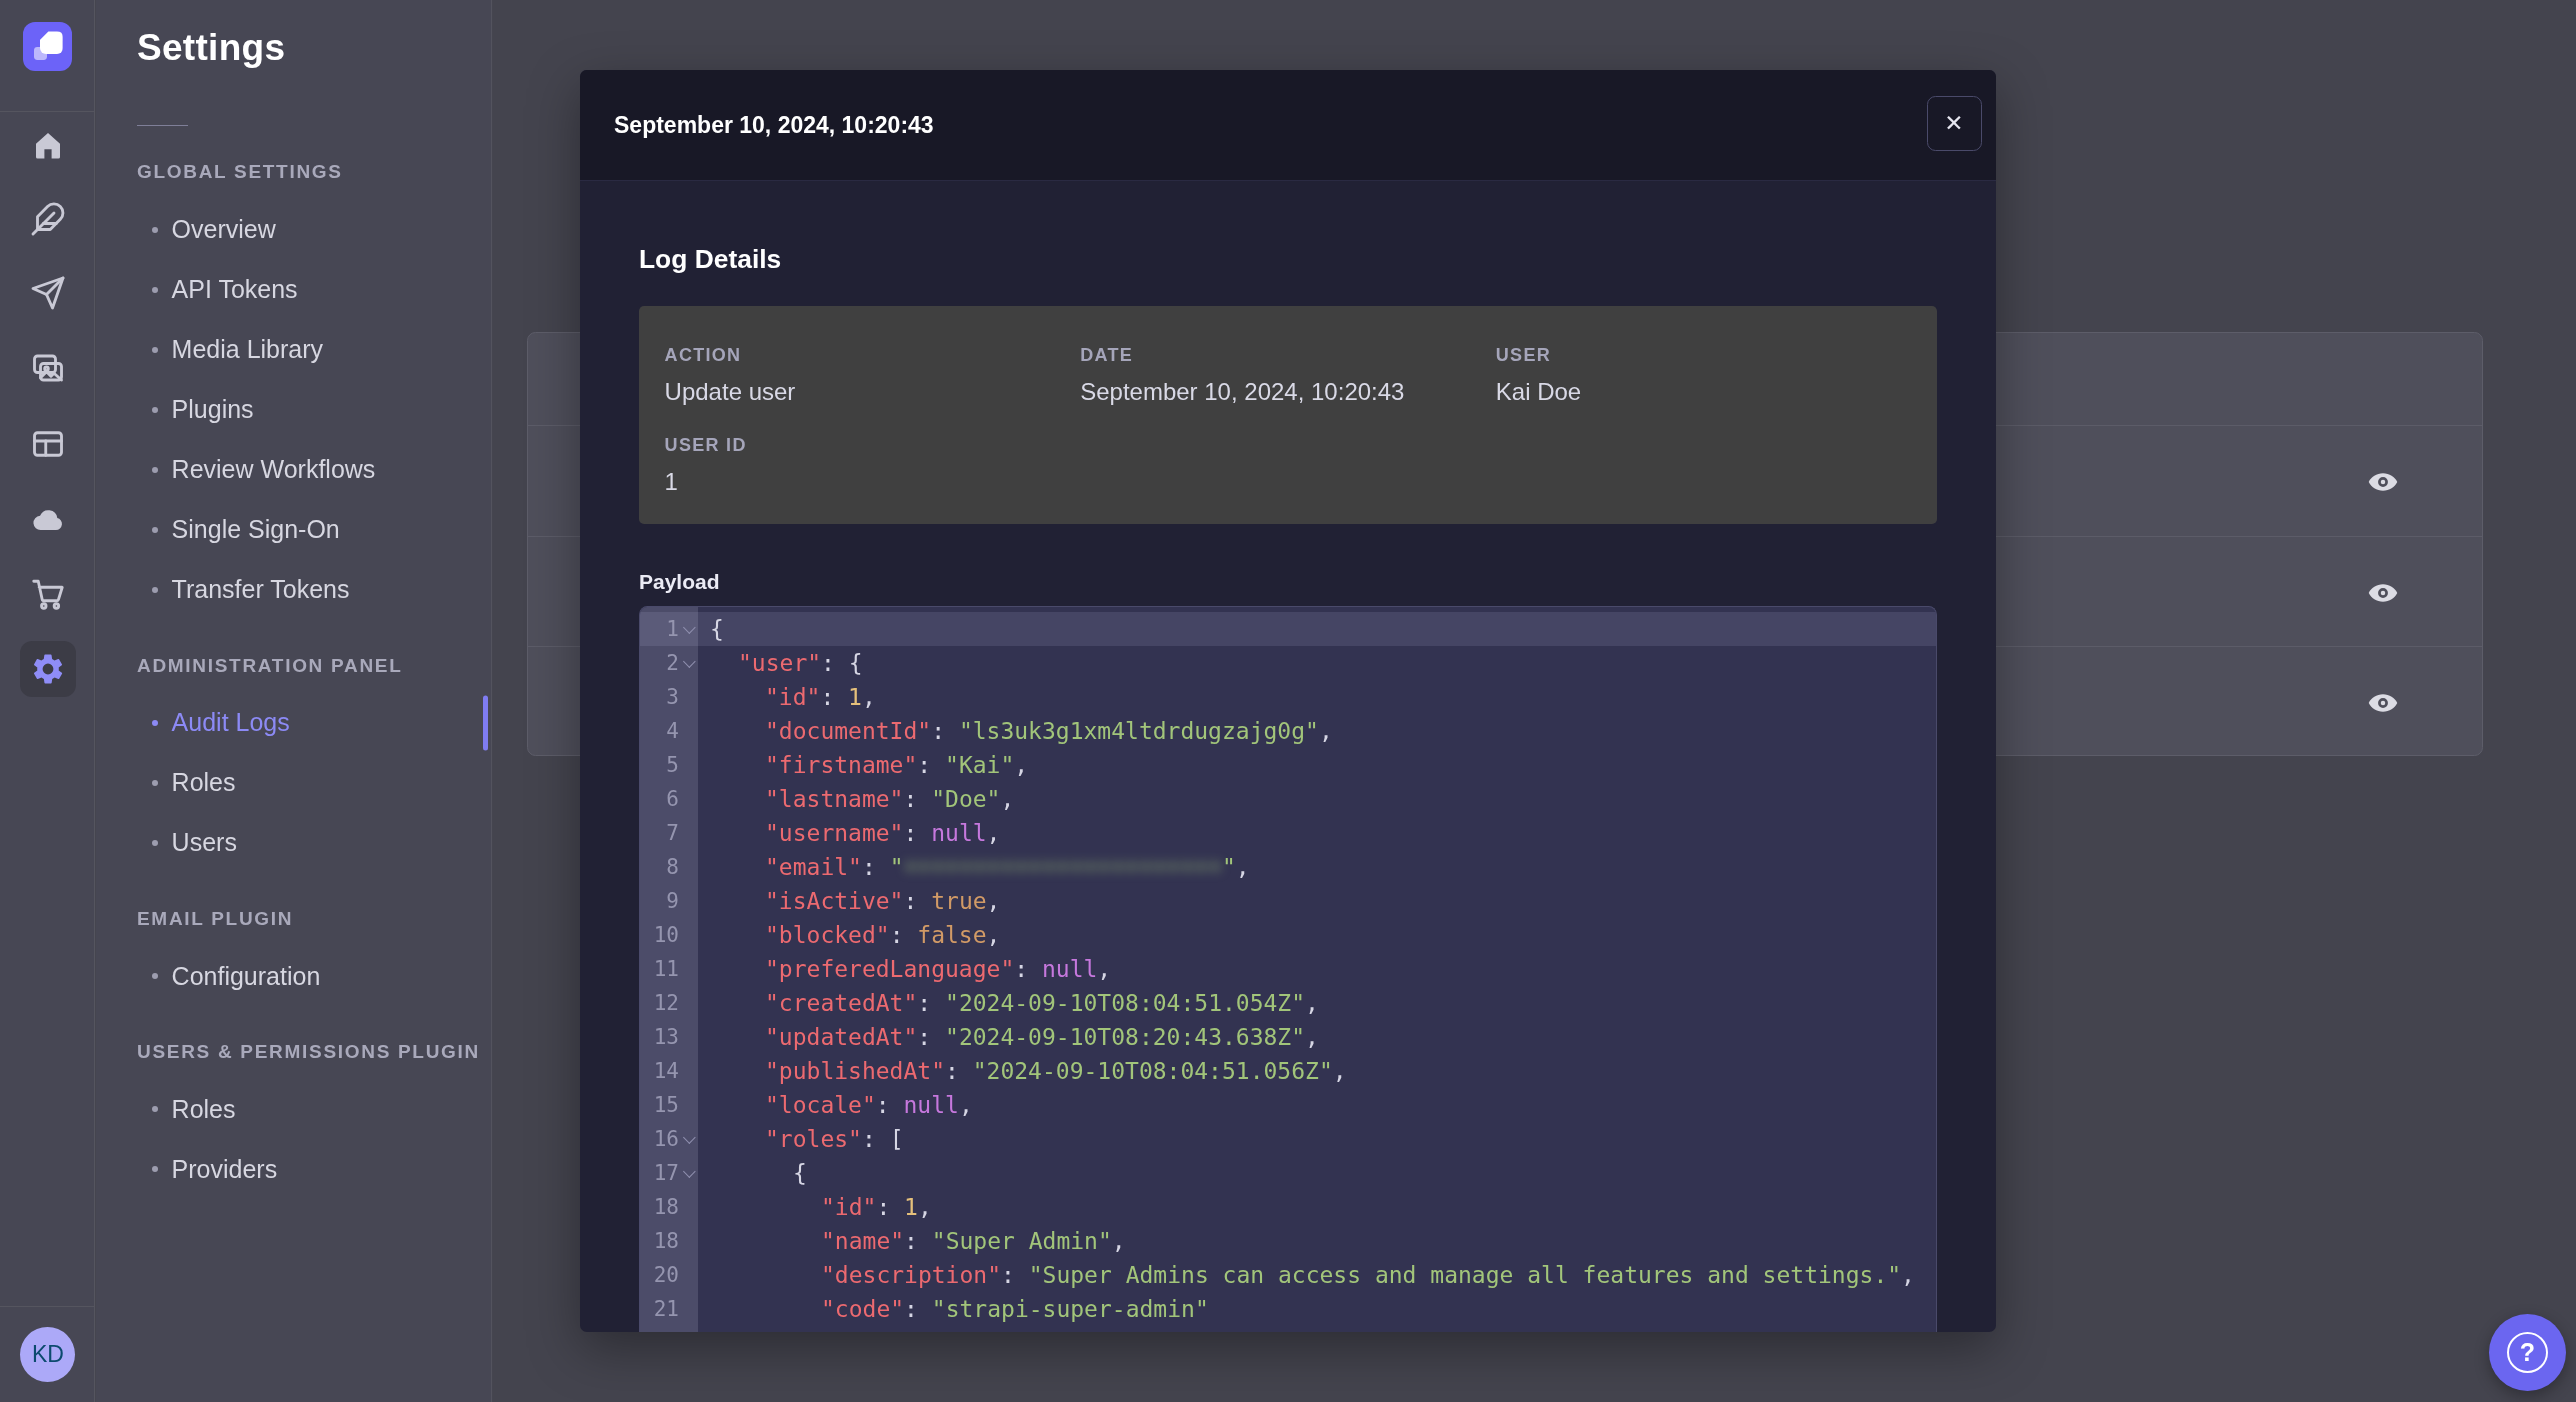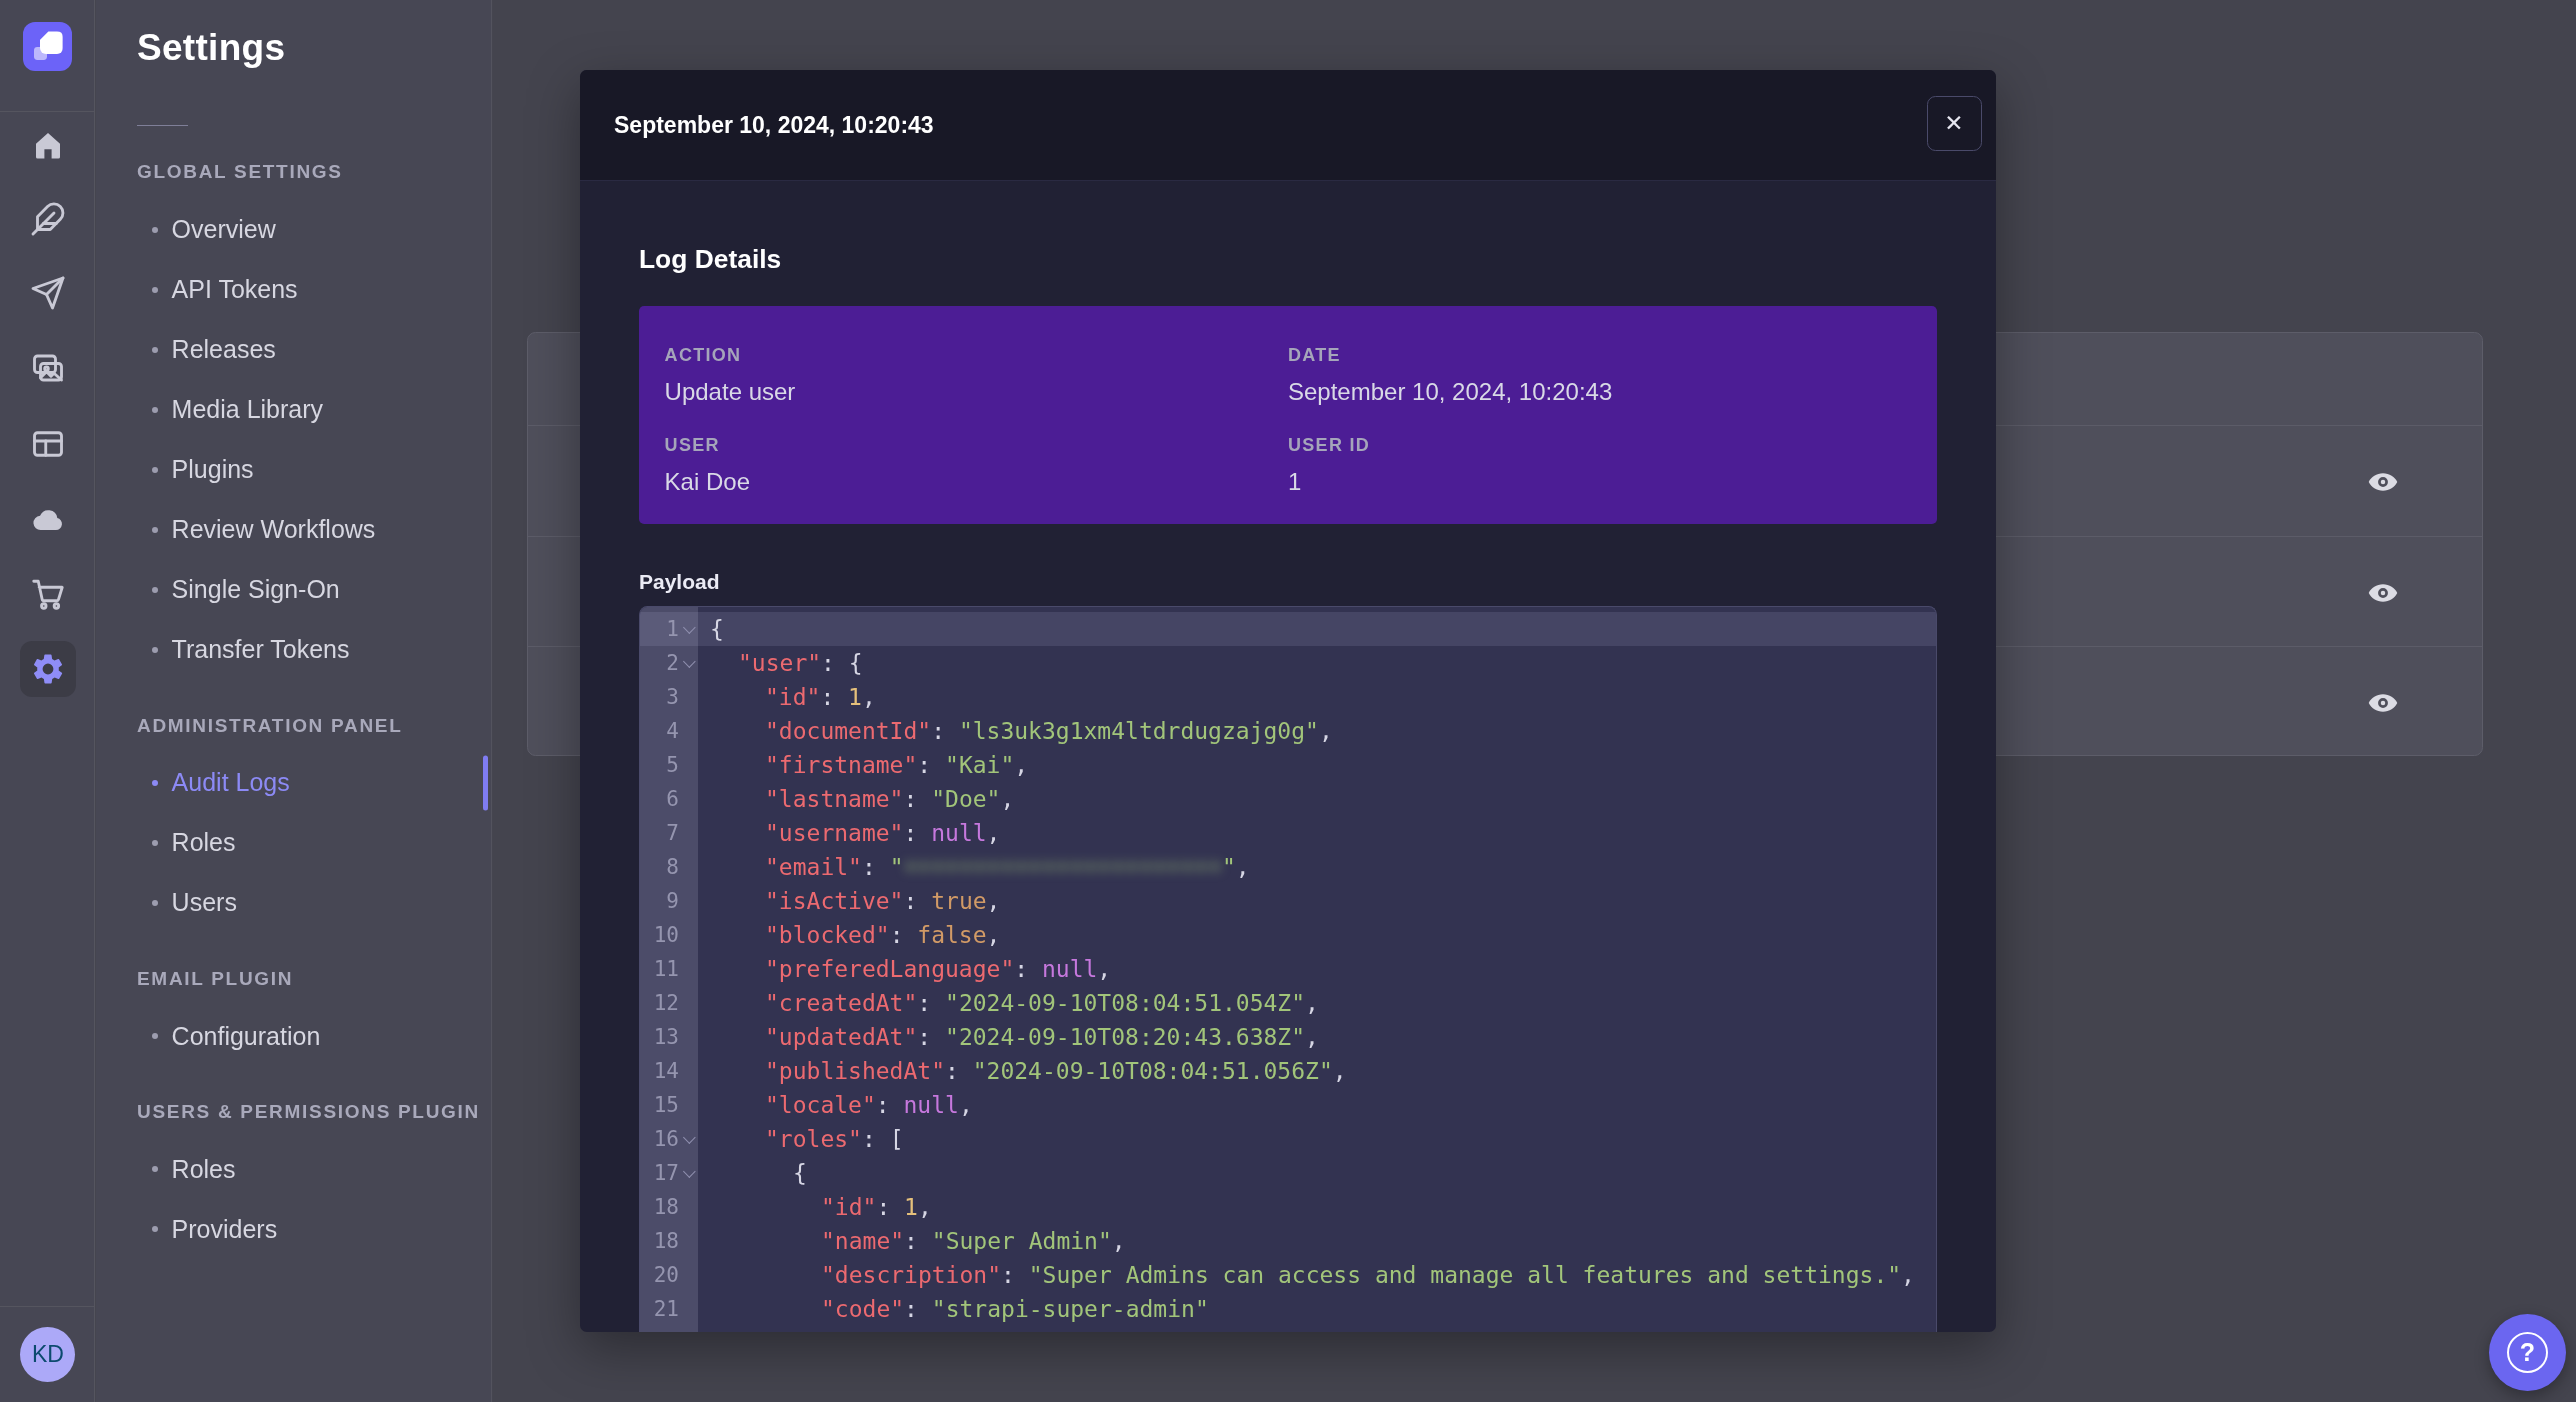--- a/index.html
+++ b/index.html
@@ -61,23 +61,23 @@
   .modal-header{height:111px;background:#181826;border-bottom:0.9px solid #2a2a42;
                 display:flex;align-items:center;padding:0 34px;box-sizing:border-box;}
   .modal-title{font-size:23px;font-weight:bold;color:#ffffff;}
   .close-btn{position:absolute;right:14.5px;top:26.4px;width:55px;height:55px;
              border:0.9px solid #4a4a6a;border-radius:8.5px;background:transparent;
              color:#e6e6f0;font-size:23px;line-height:1;display:flex;align-items:center;
              justify-content:center;cursor:pointer;padding:0;}
   .modal-body{position:absolute;left:0;right:0;top:111px;bottom:0;padding:63px 59px 0;
               display:flex;flex-direction:column;box-sizing:border-box;}
   .log-title{font-size:26.4px;color:#ffffff;font-weight:bold;margin:0;}
-  .details-card{margin-top:31px;height:218px;flex:none;background:#4c1d95;border-radius:5.1px;
+  .details-card{margin-top:31px;height:218px;flex:none;background:#404040;border-radius:5.1px;
                 padding:39px 25.6px 0;box-sizing:border-box;display:grid;
-                grid-template-columns:1fr 1fr;grid-template-rows:1fr 1fr;}
+                grid-template-columns:1fr 1fr 1fr;grid-template-rows:1fr 1fr;}
   .flabel{font-size:18px;font-weight:bold;color:#a5a5ba;letter-spacing:1.3px;}
   .fvalue{margin-top:12px;font-size:24px;color:#d9d9e6;}
   .payload-label{margin-top:46px;font-size:21px;font-weight:bold;color:#ebebf5;}
 
   
   .codeblock{margin-top:12px;flex:1;min-height:0;position:relative;background:#333351;
              border:0.9px solid #4a4a6a;border-bottom:0;border-radius:8.5px 8.5px 0 0;
              overflow:hidden;font-family:"DejaVu Sans Mono",monospace;}
   .gutter-bg{position:absolute;left:0;top:0;bottom:0;width:58px;background:#4c4c69;}
   .lines{position:relative;padding-top:5.1px;}
@@ -177,24 +177,20 @@
           <div class="snav-item">
             <span class="dot"></span>
             <span>Overview</span>
           </div>
           <div class="snav-item">
             <span class="dot"></span>
             <span>API Tokens</span>
           </div>
           <div class="snav-item">
             <span class="dot"></span>
-            <span>Releases</span>
-          </div>
-          <div class="snav-item">
-            <span class="dot"></span>
             <span>Media Library</span>
           </div>
           <div class="snav-item">
             <span class="dot"></span>
             <span>Plugins</span>
           </div>
           <div class="snav-item">
             <span class="dot"></span>
             <span>Review Workflows</span>
           </div>

